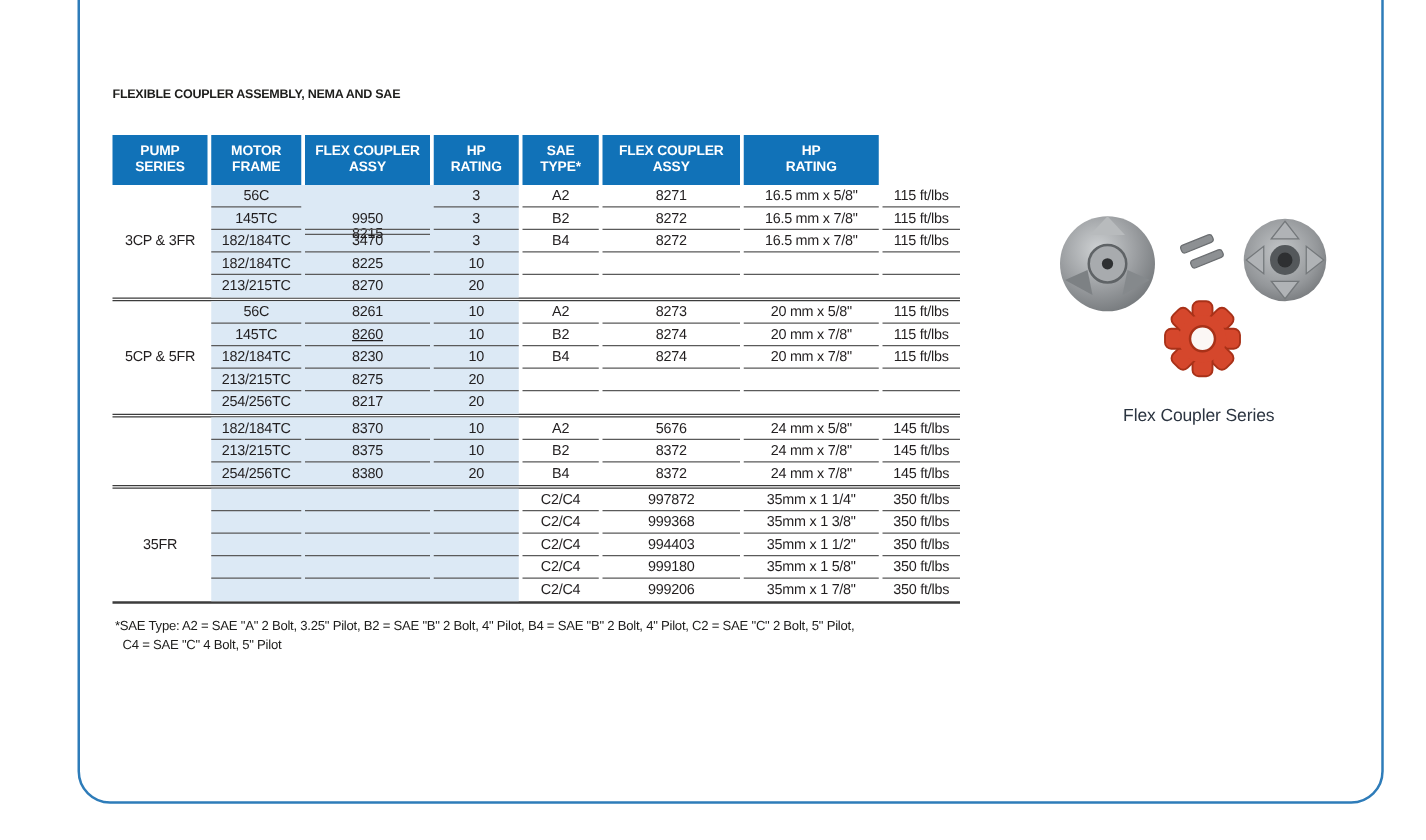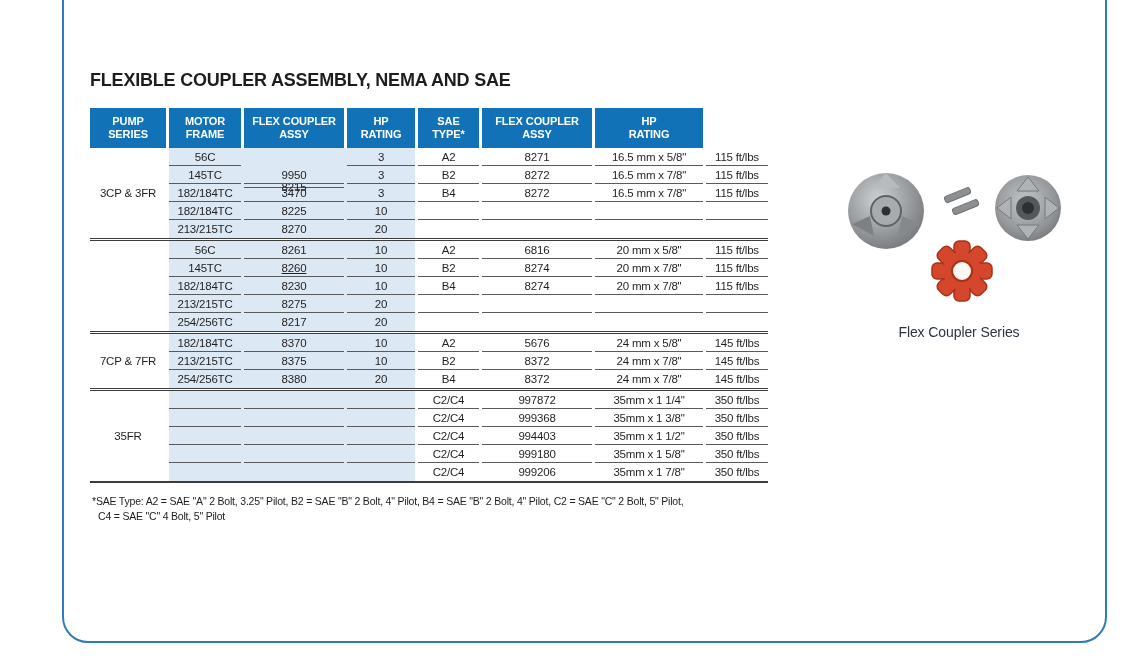--- a/index.html
+++ b/index.html
@@ -6,21 +6,21 @@
   body{
     width:1141px;height:672px;background:#ffffff;overflow:hidden;position:relative;
     font-family:"Liberation Sans", sans-serif;color:#221f20;
   }
   .page-frame{
     position:absolute;left:62px;top:-40px;width:1041px;height:679px;
     border:2px solid #2e7cb9;border-radius:26px;pointer-events:none;
   }
   .page-title{
     position:absolute;left:90px;top:70px;margin:0;
-    font-size:18px;font-weight:bold;letter-spacing:-0.2px;color:#1d1d1b;
+    font-size:10px;font-weight:bold;letter-spacing:-0.2px;color:#1d1d1b;
   }
   .spec-table{position:absolute;left:90px;top:108px;width:678px;}
   .thead{display:grid;grid-template-columns:76px 72px 100px 68px 61px 110px 108px 62px;
     column-gap:3px;grid-auto-rows:40px;}
   .hcell{
     color:#fff;font-weight:bold;font-size:11px;line-height:1.18;letter-spacing:-0.1px;
     display:flex;align-items:center;justify-content:center;text-align:center;white-space:pre-line;
   }
   .group{display:grid;grid-template-columns:76px 72px 100px 68px 61px 110px 108px 62px;
     column-gap:3px;grid-auto-rows:18px;position:relative;}
@@ -100,25 +100,26 @@
         <div class="cell" style="grid-area: 5 / 3;">8270</div>
         <div class="cell" style="grid-area: 5 / 4;">20</div>
         <div class="cell" style="grid-area: 5 / 5;"></div>
         <div class="cell" style="grid-area: 5 / 6;"></div>
         <div class="cell" style="grid-area: 5 / 7;"></div>
         <div class="cell" style="grid-area: 5 / 8;"></div>
       </div>
       <div class="group-divider"></div>
       <div class="group">
         <div class="shade" style="background: rgb(220, 233, 245);"></div>
+        <div class="pump-cell" style="grid-area: 1 / 1 / span 5;">5CP &amp; 5FR</div>
         <div class="cell rb" style="grid-area: 1 / 2;">56C</div>
         <div class="cell rb" style="grid-area: 1 / 3;">8261</div>
         <div class="cell rb" style="grid-area: 1 / 4;">10</div>
         <div class="cell rb" style="grid-area: 1 / 5;">A2</div>
-        <div class="cell rb" style="grid-area: 1 / 6;">6816</div>
+        <div class="cell rb" style="grid-area: 1 / 6;">8273</div>
         <div class="cell rb" style="grid-area: 1 / 7;">20 mm x 5/8"</div>
         <div class="cell rb" style="grid-area: 1 / 8;">115 ft/lbs</div>
         <div class="cell rb" style="grid-area: 2 / 2;">145TC</div>
         <div class="cell rb" style="grid-area: 2 / 3; text-decoration: underline;">8260</div>
         <div class="cell rb" style="grid-area: 2 / 4;">10</div>
         <div class="cell rb" style="grid-area: 2 / 5;">B2</div>
         <div class="cell rb" style="grid-area: 2 / 6;">8274</div>
         <div class="cell rb" style="grid-area: 2 / 7;">20 mm x 7/8"</div>
         <div class="cell rb" style="grid-area: 2 / 8;">115 ft/lbs</div>
         <div class="cell rb" style="grid-area: 3 / 2;">182/184TC</div>
@@ -139,21 +140,20 @@
         <div class="cell" style="grid-area: 5 / 3;">8217</div>
         <div class="cell" style="grid-area: 5 / 4;">20</div>
         <div class="cell" style="grid-area: 5 / 5;"></div>
         <div class="cell" style="grid-area: 5 / 6;"></div>
         <div class="cell" style="grid-area: 5 / 7;"></div>
         <div class="cell" style="grid-area: 5 / 8;"></div>
       </div>
       <div class="group-divider"></div>
       <div class="group">
         <div class="shade" style="background: rgb(220, 233, 245);"></div>
-        <div class="pump-cell" style="grid-area: 1 / 1 / span 3;">7CP &amp; 7FR</div>
         <div class="cell rb" style="grid-area: 1 / 2;">182/184TC</div>
         <div class="cell rb" style="grid-area: 1 / 3;">8370</div>
         <div class="cell rb" style="grid-area: 1 / 4;">10</div>
         <div class="cell rb" style="grid-area: 1 / 5;">A2</div>
         <div class="cell rb" style="grid-area: 1 / 6;">5676</div>
         <div class="cell rb" style="grid-area: 1 / 7;">24 mm x 5/8"</div>
         <div class="cell rb" style="grid-area: 1 / 8;">145 ft/lbs</div>
         <div class="cell rb" style="grid-area: 2 / 2;">213/215TC</div>
         <div class="cell rb" style="grid-area: 2 / 3;">8375</div>
         <div class="cell rb" style="grid-area: 2 / 4;">10</div>

